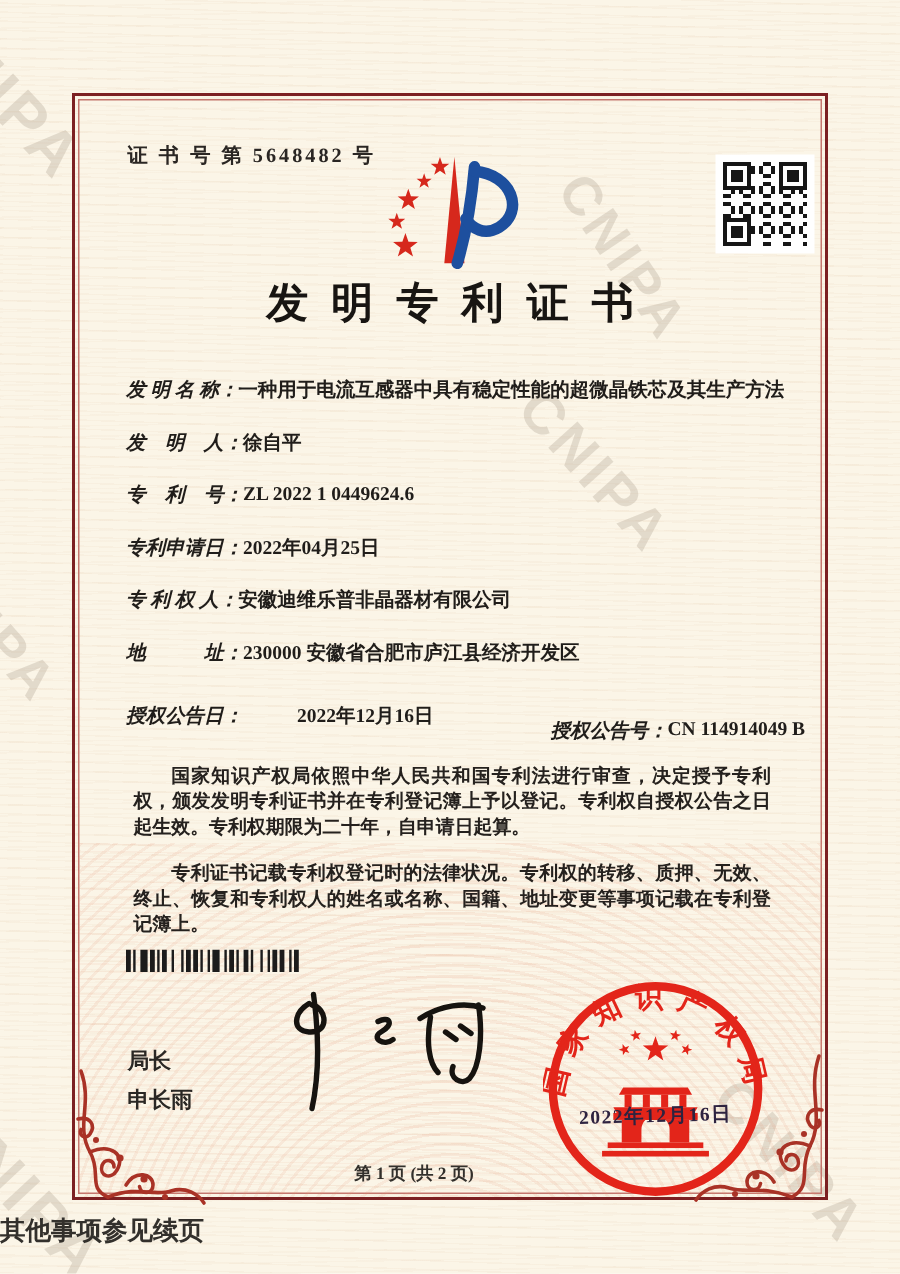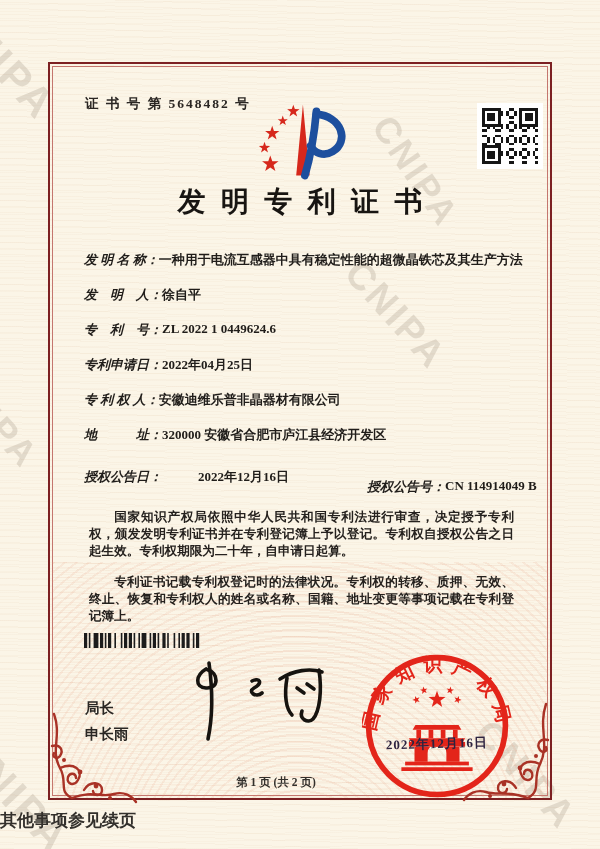--- a/index.html
+++ b/index.html
@@ -274,21 +274,21 @@
   <div class="field-row" style="top:356px;">
     <span class="field-label">专利申请日：</span>
     <span class="field-value">2022年04月25日</span>
   </div>
   <div class="field-row" style="top:391px;">
     <span class="field-label">专 利 权 人：</span>
     <span class="field-value">安徽迪维乐普非晶器材有限公司</span>
   </div>
   <div class="field-row" style="top:426px;">
     <span class="field-label">地　　　址：</span>
-    <span class="field-value">320000 安徽省合肥市庐江县经济开发区</span>
+    <span class="field-value">230000 安徽省合肥市庐江县经济开发区</span>
   </div>
   <div class="field-row" style="top:468px;gap:36px;">
     <span class="field-label">授权公告日：</span>
     <span class="field-value">2022年12月16日</span>
     <span class="gazette-pair">
       <span class="field-label">授权公告号：</span>
       <span class="field-value">CN 114914049 B</span>
     </span>
   </div>
 

